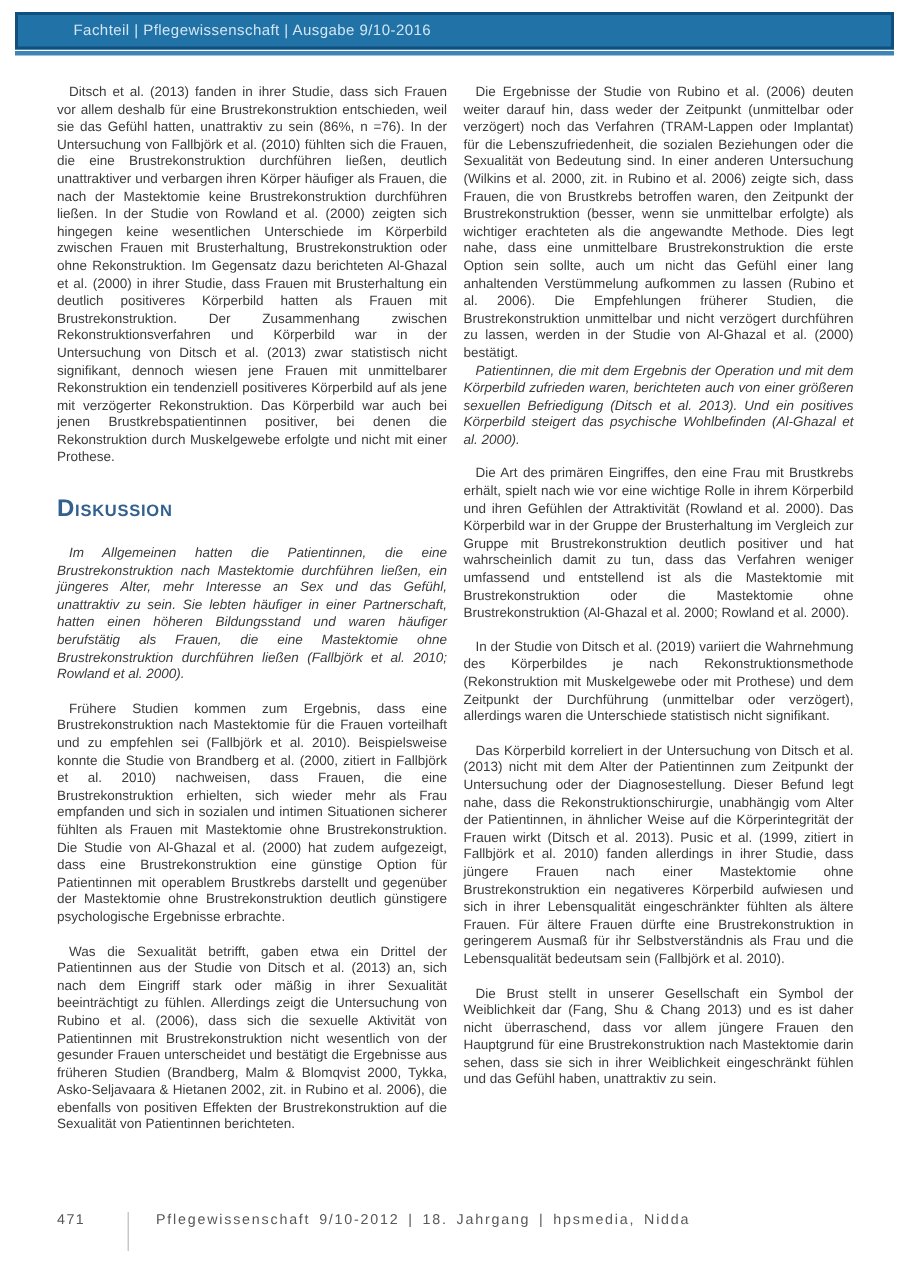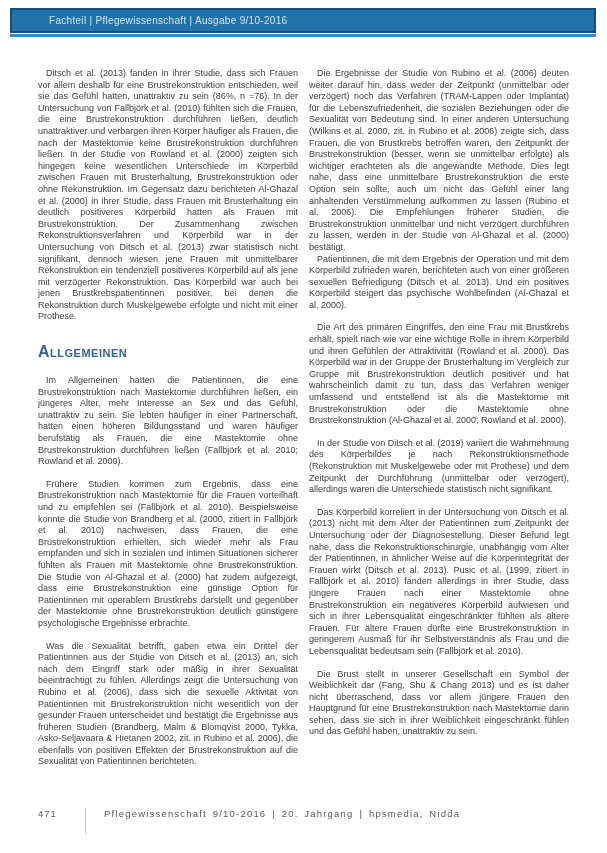--- a/index.html
+++ b/index.html
@@ -48,22 +48,22 @@
   .para {
     font-size: 9px;
     line-height: 11.6px;
     color: #3c3c3c;
     text-align: justify;
     text-indent: 8px;
     margin: 11px 0 0 0;
     hyphens: auto;
     -webkit-hyphens: auto;
   }
-  .para.first { margin-top: 12px; }
-  .para.no-gap { margin-top: 0; }
+  .para.first { margin-top: 0; }
+  .para.no-gap { margin-top: 0; font-style: italic; }
 
   .heading {
     font-variant: small-caps;
     font-weight: 600;
     font-size: 16px;
     color: #33618f;
     letter-spacing: 0.5px;
     margin: 20px 0 14px 0;
   }
 
@@ -102,21 +102,21 @@
   <header class="topbar">
     <span class="topbar-text">Fachteil | Pflegewissenschaft | Ausgabe 9/10-2016</span>
   </header>
   <div class="topbar-rule"></div>
 
   <main class="content">
 
     <section class="col">
       <p class="para first" lang="de">Ditsch et al. (2013) fanden in ihrer Studie, dass sich Frauen vor allem deshalb für eine Brustrekonstruktion entschieden, weil sie das Gefühl hatten, unattraktiv zu sein (86%, n =76). In der Untersuchung von Fallbjörk et al. (2010) fühlten sich die Frauen, die eine Brustrekonstruktion durchführen ließen, deutlich unattraktiver und verbargen ihren Körper häufiger als Frauen, die nach der Mastektomie keine Brustrekonstruktion durchführen ließen. In der Studie von Rowland et al. (2000) zeigten sich hingegen keine wesentlichen Unterschiede im Körperbild zwischen Frauen mit Brusterhaltung, Brustrekonstruktion oder ohne Rekonstruktion. Im Gegensatz dazu berichteten Al-Ghazal et al. (2000) in ihrer Studie, dass Frauen mit Brusterhaltung ein deutlich positiveres Körperbild hatten als Frauen mit Brustrekonstruktion. Der Zusammenhang zwischen Rekonstruktionsverfahren und Körperbild war in der Untersuchung von Ditsch et al. (2013) zwar statistisch nicht signifikant, dennoch wiesen jene Frauen mit unmittelbarer Rekonstruktion ein tendenziell positiveres Körperbild auf als jene mit verzögerter Rekonstruktion. Das Körperbild war auch bei jenen Brustkrebspatientinnen positiver, bei denen die Rekonstruktion durch Muskelgewebe erfolgte und nicht mit einer Prothese.</p>
 
-      <h2 class="heading">Allgemeinen</h2>
+      <h2 class="heading">Diskussion</h2>
 
       <p class="para no-gap" lang="de">Im Allgemeinen hatten die Patientinnen, die eine Brustrekonstruktion nach Mastektomie durchführen ließen, ein jüngeres Alter, mehr Interesse an Sex und das Gefühl, unattraktiv zu sein. Sie lebten häufiger in einer Partnerschaft, hatten einen höheren Bildungsstand und waren häufiger berufstätig als Frauen, die eine Mastektomie ohne Brustrekonstruktion durchführen ließen (Fallbjörk et al. 2010; Rowland et al. 2000).</p>
 
       <p class="para" lang="de">Frühere Studien kommen zum Ergebnis, dass eine Brustrekonstruktion nach Mastektomie für die Frauen vorteilhaft und zu empfehlen sei (Fallbjörk et al. 2010). Beispielsweise konnte die Studie von Brandberg et al. (2000, zitiert in Fallbjörk et al. 2010) nachweisen, dass Frauen, die eine Brustrekonstruktion erhielten, sich wieder mehr als Frau empfanden und sich in sozialen und intimen Situationen sicherer fühlten als Frauen mit Mastektomie ohne Brustrekonstruktion. Die Studie von Al-Ghazal et al. (2000) hat zudem aufgezeigt, dass eine Brustrekonstruktion eine günstige Option für Patientinnen mit operablem Brustkrebs darstellt und gegenüber der Mastektomie ohne Brustrekonstruktion deutlich günstigere psychologische Ergebnisse erbrachte.</p>
 
       <p class="para" lang="de">Was die Sexualität betrifft, gaben etwa ein Drittel der Patientinnen aus der Studie von Ditsch et al. (2013) an, sich nach dem Eingriff stark oder mäßig in ihrer Sexualität beeinträchtigt zu fühlen. Allerdings zeigt die Untersuchung von Rubino et al. (2006), dass sich die sexuelle Aktivität von Patientinnen mit Brustrekonstruktion nicht wesentlich von der gesunder Frauen unterscheidet und bestätigt die Ergebnisse aus früheren Studien (Brandberg, Malm &amp; Blomqvist 2000, Tykka, Asko-Seljavaara &amp; Hietanen 2002, zit. in Rubino et al. 2006), die ebenfalls von positiven Effekten der Brustrekonstruktion auf die Sexualität von Patientinnen berichteten.</p>
     </section>
 
     <section class="col">
       <p class="para first" lang="de">Die Ergebnisse der Studie von Rubino et al. (2006) deuten weiter darauf hin, dass weder der Zeitpunkt (unmittelbar oder verzögert) noch das Verfahren (TRAM-Lappen oder Implantat) für die Lebenszufriedenheit, die sozialen Beziehungen oder die Sexualität von Bedeutung sind. In einer anderen Untersuchung (Wilkins et al. 2000, zit. in Rubino et al. 2006) zeigte sich, dass Frauen, die von Brustkrebs betroffen waren, den Zeitpunkt der Brustrekonstruktion (besser, wenn sie unmittelbar erfolgte) als wichtiger erachteten als die angewandte Methode. Dies legt nahe, dass eine unmittelbare Brustrekonstruktion die erste Option sein sollte, auch um nicht das Gefühl einer lang anhaltenden Verstümmelung aufkommen zu lassen (Rubino et al. 2006). Die Empfehlungen früherer Studien, die Brustrekonstruktion unmittelbar und nicht verzögert durchführen zu lassen, werden in der Studie von Al-Ghazal et al. (2000) bestätigt.</p>
@@ -130,16 +130,16 @@
       <p class="para" lang="de">Das Körperbild korreliert in der Untersuchung von Ditsch et al. (2013) nicht mit dem Alter der Patientinnen zum Zeitpunkt der Untersuchung oder der Diagnosestellung. Dieser Befund legt nahe, dass die Rekonstruktionschirurgie, unabhängig vom Alter der Patientinnen, in ähnlicher Weise auf die Körperintegrität der Frauen wirkt (Ditsch et al. 2013). Pusic et al. (1999, zitiert in Fallbjörk et al. 2010) fanden allerdings in ihrer Studie, dass jüngere Frauen nach einer Mastektomie ohne Brustrekonstruktion ein negativeres Körperbild aufwiesen und sich in ihrer Lebensqualität eingeschränkter fühlten als ältere Frauen. Für ältere Frauen dürfte eine Brustrekonstruktion in geringerem Ausmaß für ihr Selbstverständnis als Frau und die Lebensqualität bedeutsam sein (Fallbjörk et al. 2010).</p>
 
       <p class="para" lang="de">Die Brust stellt in unserer Gesellschaft ein Symbol der Weiblichkeit dar (Fang, Shu &amp; Chang 2013) und es ist daher nicht überraschend, dass vor allem jüngere Frauen den Hauptgrund für eine Brustrekonstruktion nach Mastektomie darin sehen, dass sie sich in ihrer Weiblichkeit eingeschränkt fühlen und das Gefühl haben, unattraktiv zu sein.</p>
     </section>
 
   </main>
 
   <footer class="footer">
     <span class="page-number">471</span>
     <span class="footer-divider"></span>
-    <span class="footer-line">Pflegewissenschaft 9/10-2016 | 20. Jahrgang | hpsmedia, Nidda</span>
+    <span class="footer-line">Pflegewissenschaft 9/10-2012 | 18. Jahrgang | hpsmedia, Nidda</span>
   </footer>
 
 </div>
 
 </body></html>

